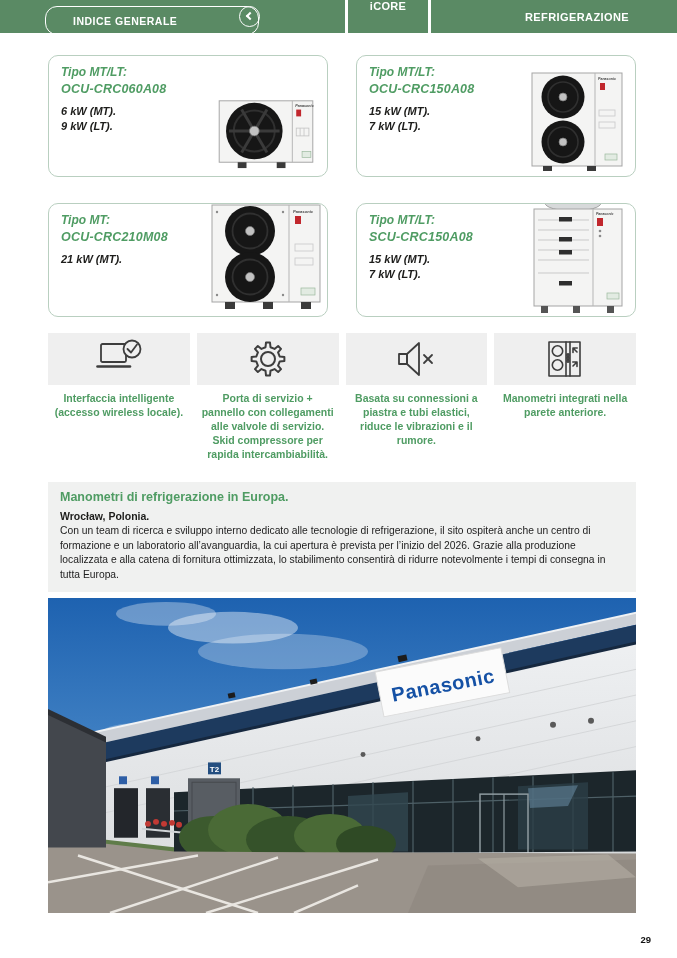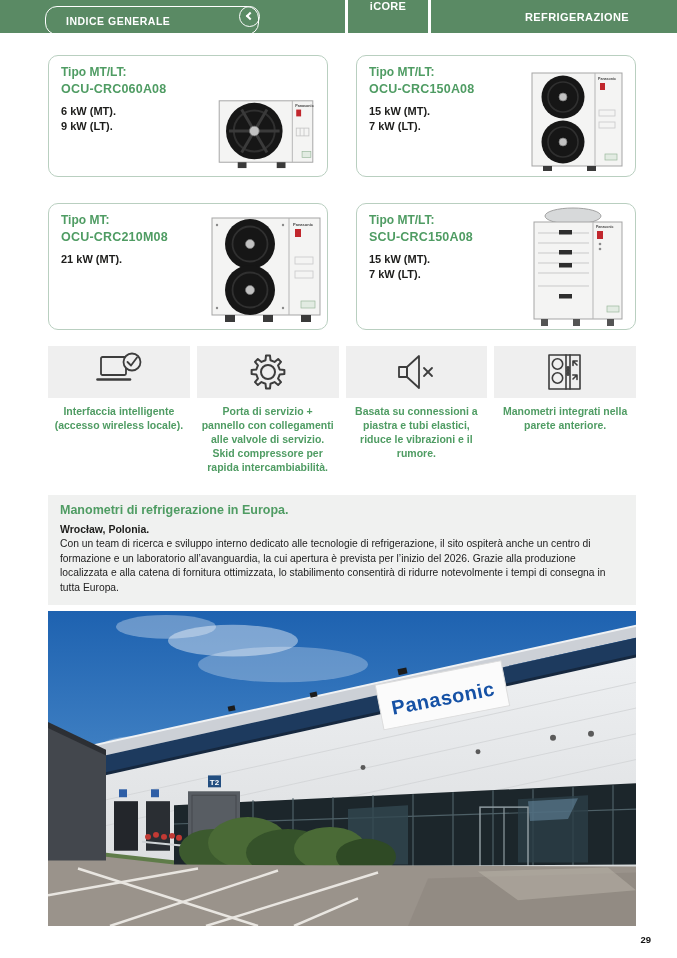--- a/index.html
+++ b/index.html
@@ -9,41 +9,41 @@
     background:#ffffff; position:relative; overflow:hidden;
     -webkit-font-smoothing:antialiased;
   }
   
   .topbar { height:33px; background:#5a8a64; display:flex; align-items:stretch; }
   .topbar-left { flex:0 0 345px; position:relative; }
   .nav-pill {
     position:absolute; left:45px; top:6px; width:214px; height:29px;
     border:1.5px solid #fff; border-radius:12px; display:flex; align-items:center;
     color:#fff; font-size:10.5px; font-weight:bold; letter-spacing:.5px;
-    padding-left:20px; cursor:pointer;
+    padding-left:27px; cursor:pointer;
   }
   .nav-pill .chev-circle {
     position:absolute; right:-1.5px; top:-1.5px; width:21px; height:21px;
     border:1.5px solid #fff; border-radius:50%; display:flex; align-items:center; justify-content:center;
   }
   .chev { width:6px; height:6px; border-left:2px solid #fff; border-bottom:2px solid #fff;
     transform:rotate(45deg); margin-left:2px; }
   .topbar-div { width:3px; background:#fff; }
   .topbar-center { flex:0 0 80px; display:flex; align-items:flex-start; justify-content:center;
     color:#fff; font-size:11px; font-weight:bold; letter-spacing:.3px; cursor:pointer; }
   .topbar-right { flex:1; display:flex; align-items:center; justify-content:flex-end;
     padding-right:48px; color:#fff; font-size:11px; font-weight:bold; letter-spacing:.4px; }
   
   .main { padding:0 41px 0 48px; }
-  .cards { display:grid; grid-template-columns:1fr 1fr; column-gap:28px; row-gap:26px; margin-top:22px; }
+  .cards { display:grid; grid-template-columns:1fr 1fr; column-gap:28px; row-gap:26px; margin-top:22px;font-style:italic; }
   .card {
     position:relative; border:1.2px solid #b9cfc0; border-radius:10px;
     height:122px; padding:9px 12px; background:#fff; overflow:hidden;
   }
-  .card.tall { height:127px; }
+  .card.tall { height:114px; }
   .card-type { color:#4f9c63; font-size:12px; font-weight:bold; line-height:1.3; }
   .card-model { color:#4f9c63; font-size:12.5px; font-weight:bold; line-height:1.3; letter-spacing:.2px; }
   .card-spec { margin-top:7px; font-size:11px; font-weight:bold; color:#1d1d1b; line-height:1.4; }
   .unit-img { position:absolute; }
   .unit-a { right:10px; bottom:5px; }
   .unit-b { right:10px; bottom:4px; }
   .unit-c { right:4px; bottom:4px; }
   .unit-d { right:8px; bottom:3px; }
   
   .features { display:grid; grid-template-columns:repeat(4,1fr); column-gap:7px; margin-top:16px; }

